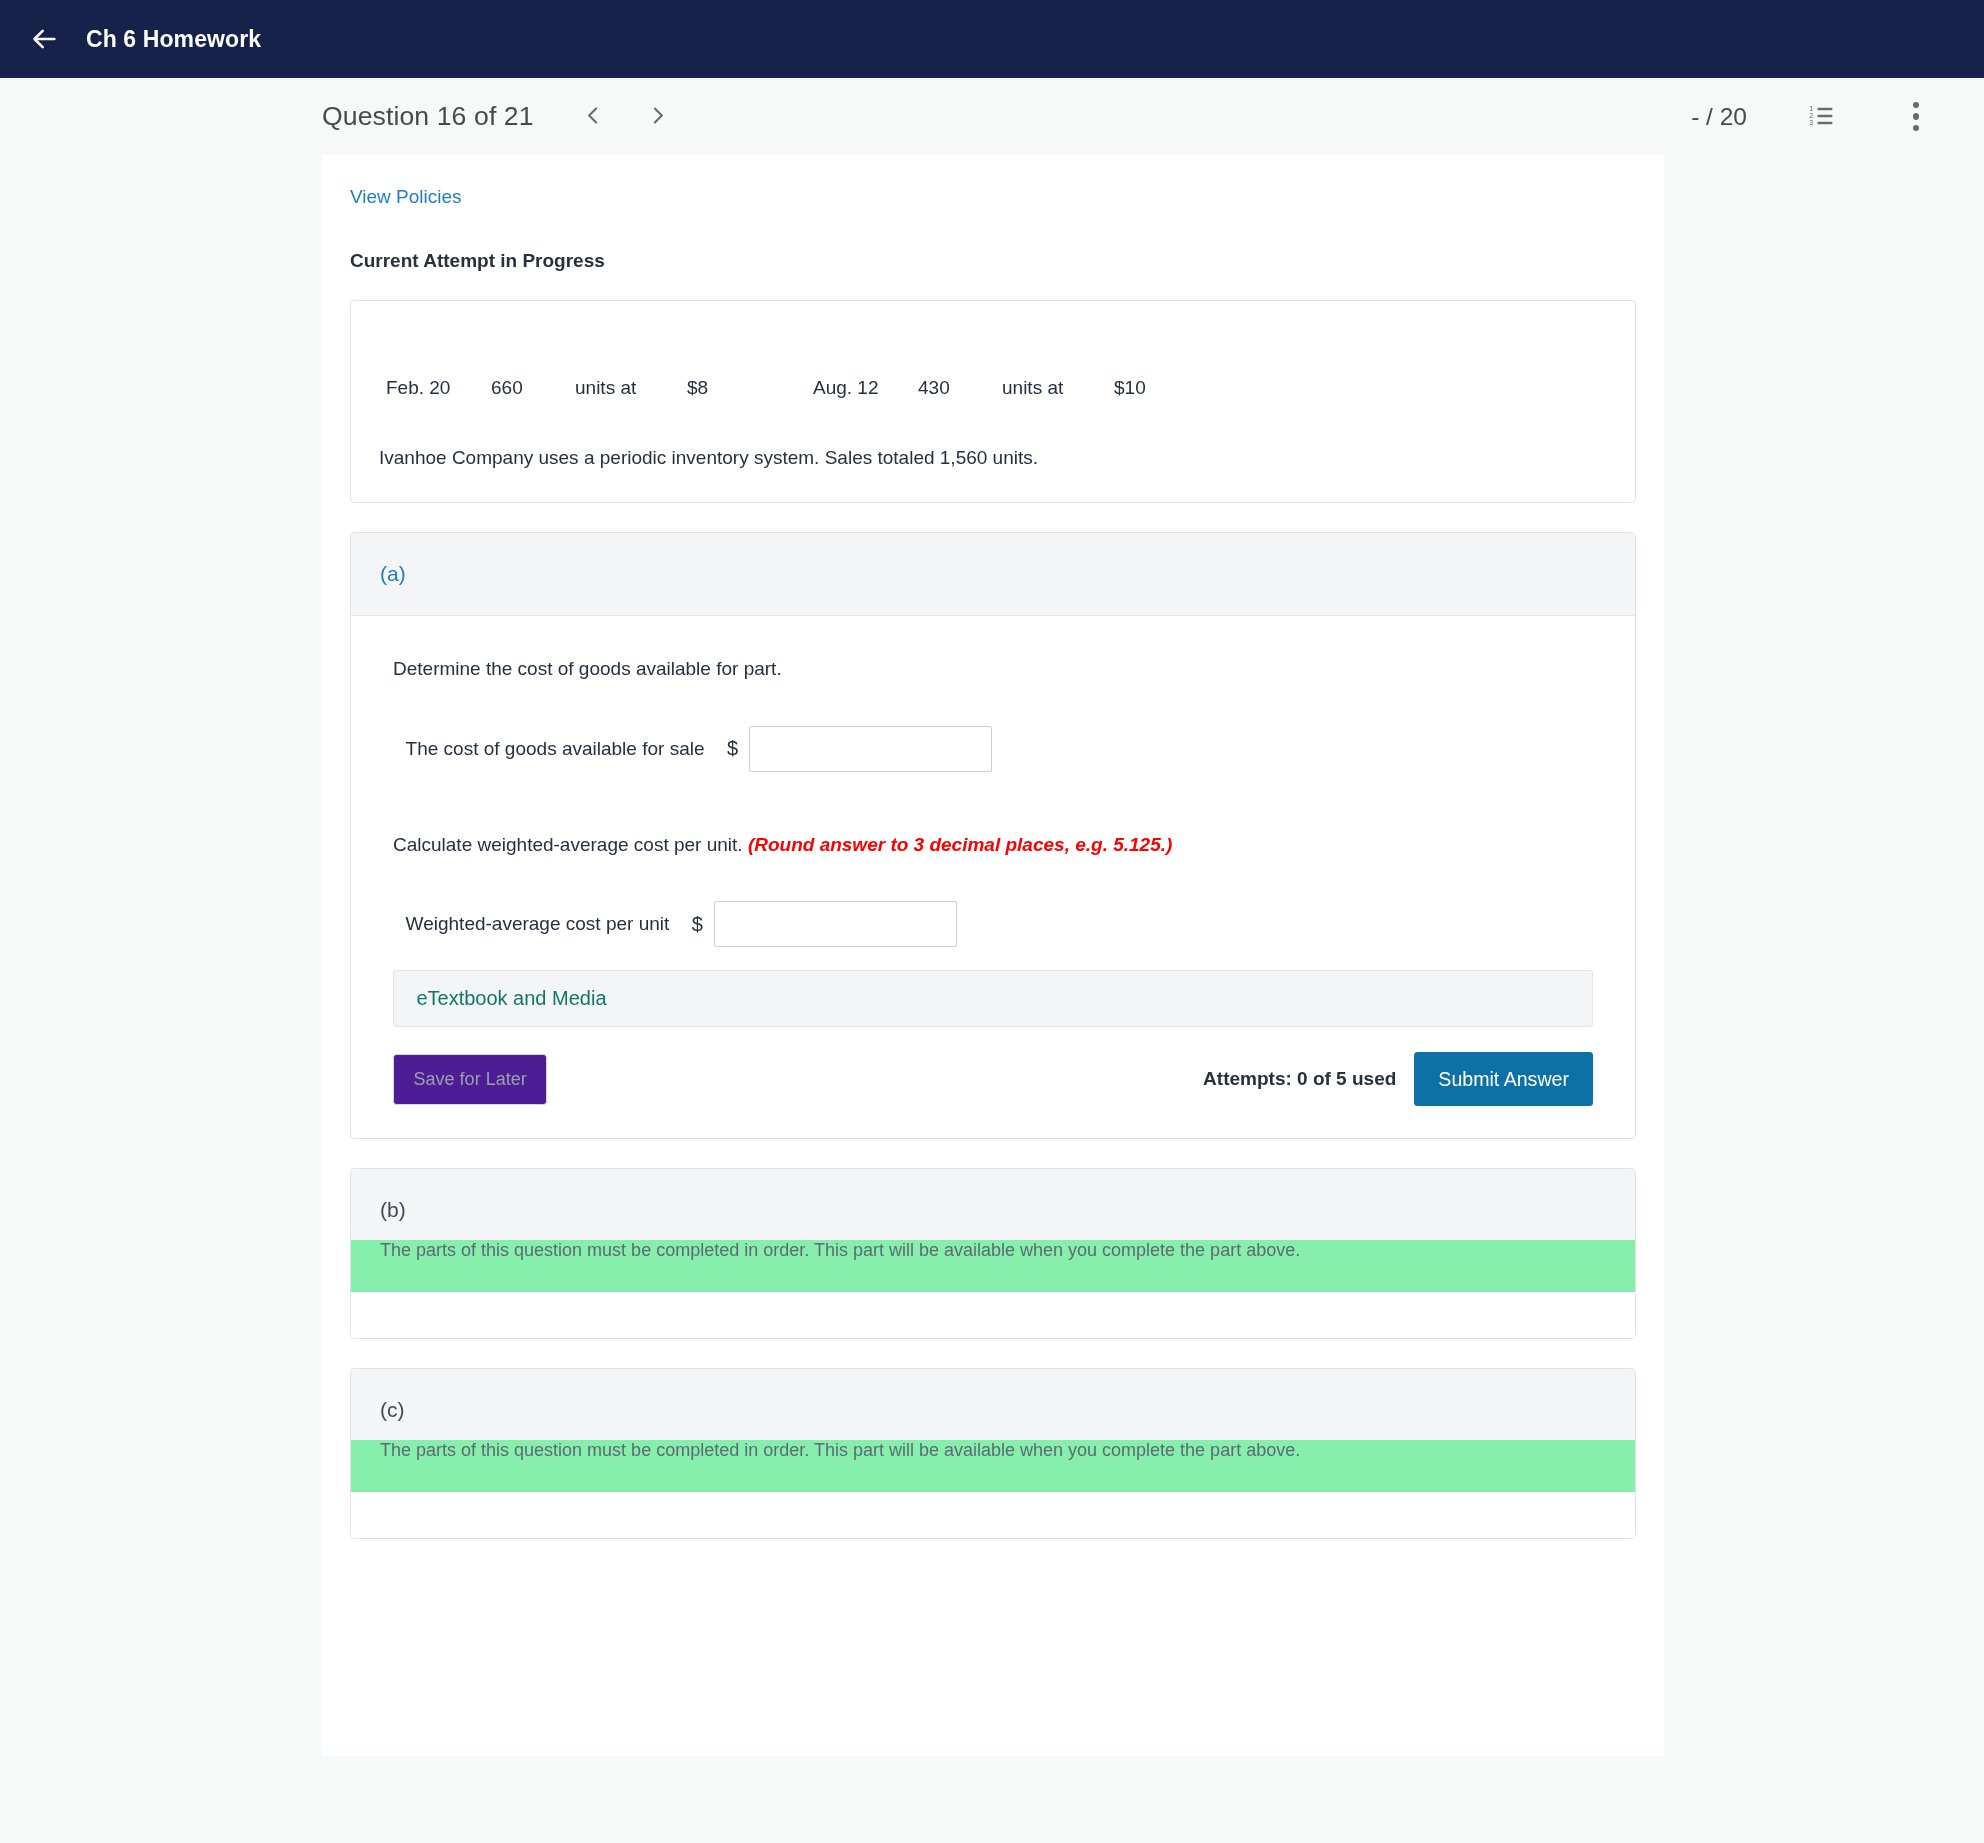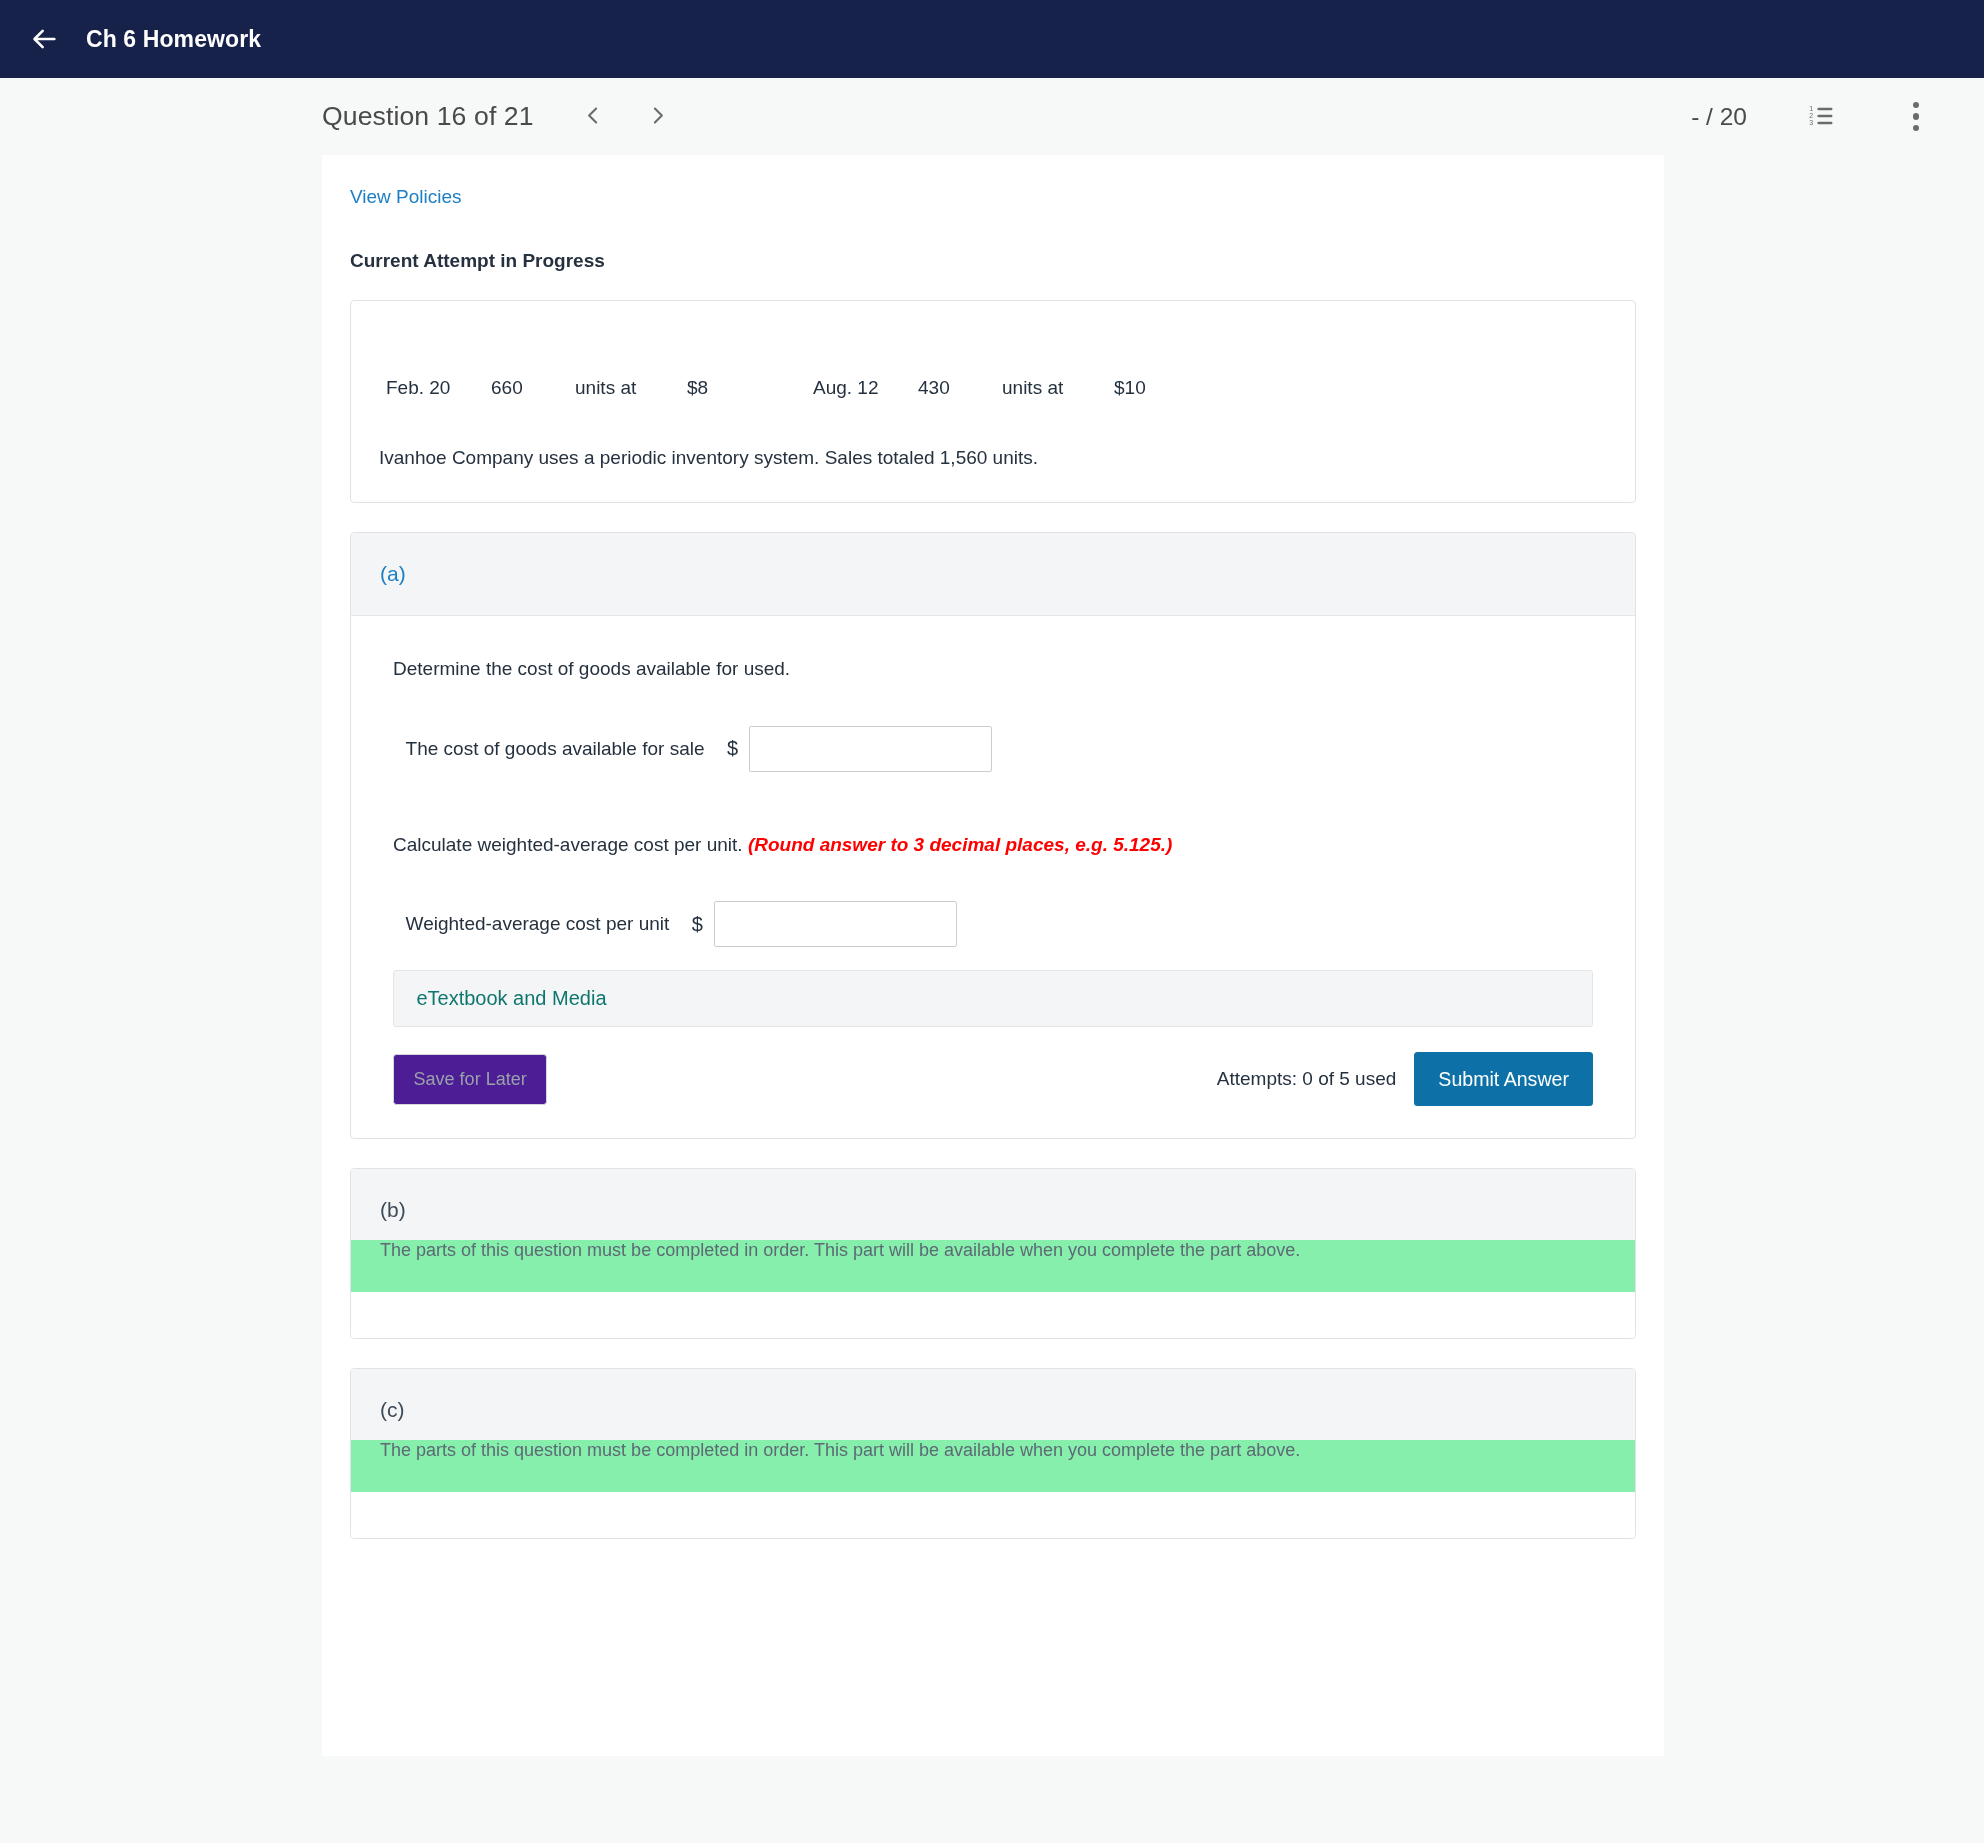--- a/index.html
+++ b/index.html
@@ -229,21 +229,21 @@
     border-radius: 3.5px;
     color: #9aa1a9;
     font-size: 18px;
     padding: 14px 19.6px;
     font-family: "Liberation Sans", sans-serif;
     cursor: pointer;
   }
   .attempts {
     margin-left: auto;
     font-size: 19px;
-    font-weight: 400;
+    font-weight: 700;
     color: #25313f;
     margin-right: 18px;
   }
   .submit-btn {
     background: #0d71a8;
     color: #ffffff;
     border: none;
     border-radius: 3.5px;
     font-size: 19.6px;
     padding: 15.4px 24px;
@@ -342,21 +342,21 @@
       <div class="stmt-line">Ivanhoe Company uses a periodic inventory system. Sales totaled 1,560 units.</div>
     </div>
 
     
     <div class="part">
       <div class="part-head">
         <span class="part-letter-active">(a)</span>
       </div>
 
       <div class="part-body">
-        <div class="prompt">Determine the cost of goods available for used.</div>
+        <div class="prompt">Determine the cost of goods available for part.</div>
 
         <div class="answer-row">
           <span class="answer-label">The cost of goods available for sale</span>
           <span class="dollar" style="margin-left:22.4px;">$</span>
           <input class="ans-input w-cogs" type="text" value="" style="">
         </div>
 
         <div class="prompt" style="margin-top:59px;">
           <span>Calculate weighted-average cost per unit.</span>
           <span class="prompt-red">(Round answer to 3 decimal places, e.g. 5.125.)</span>

